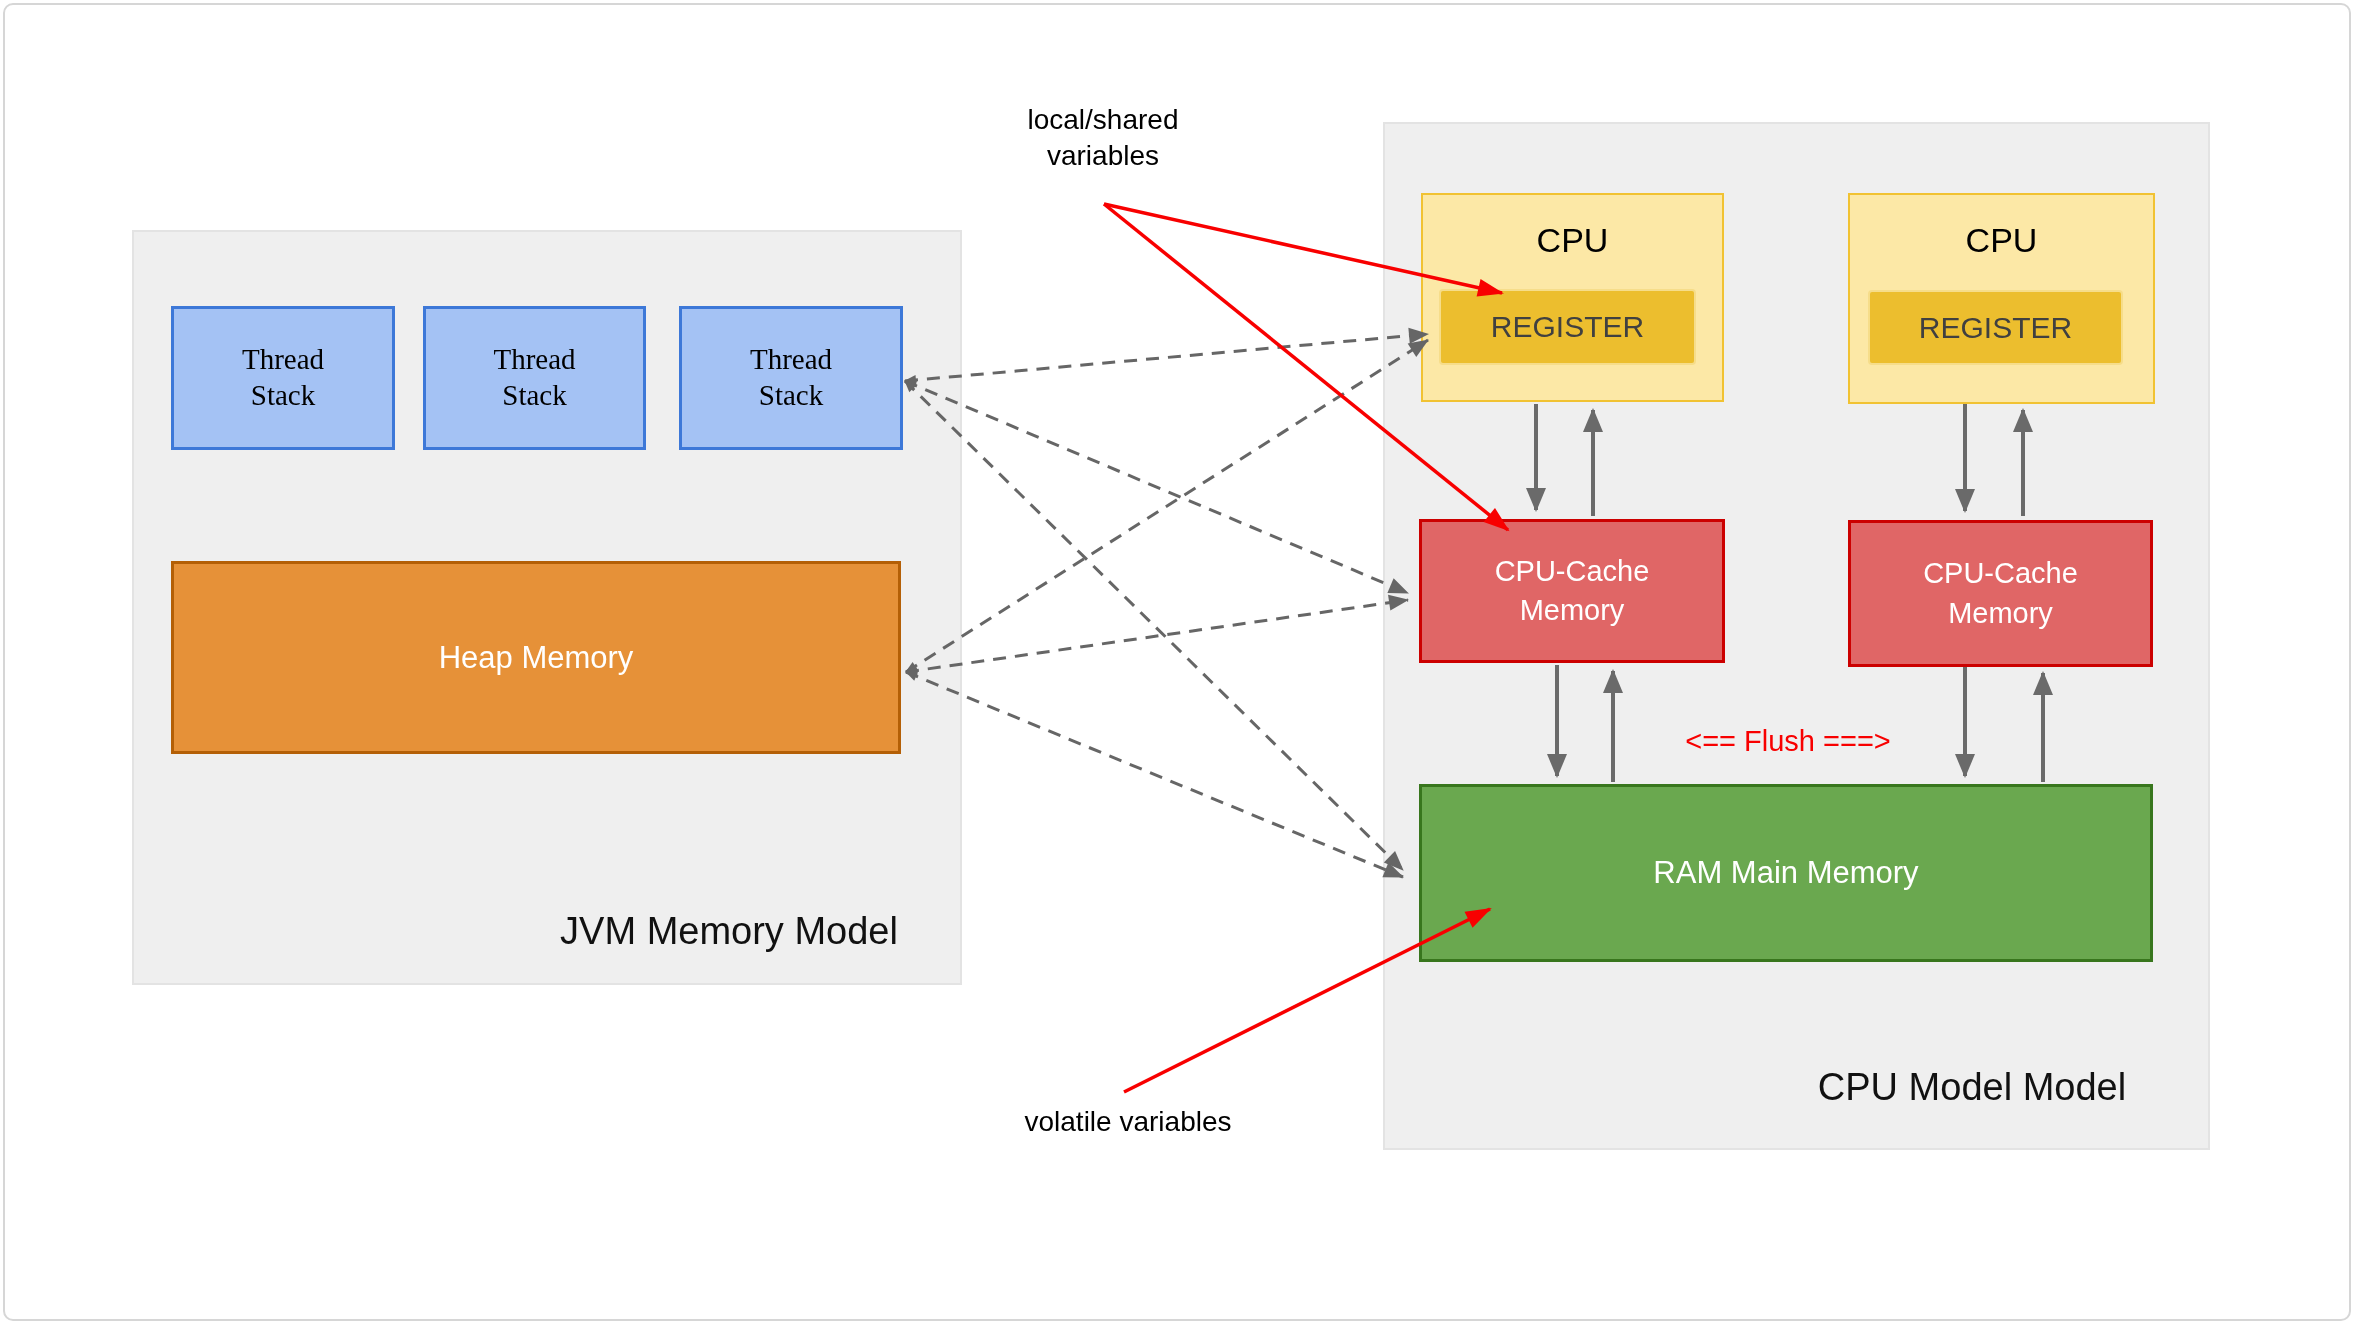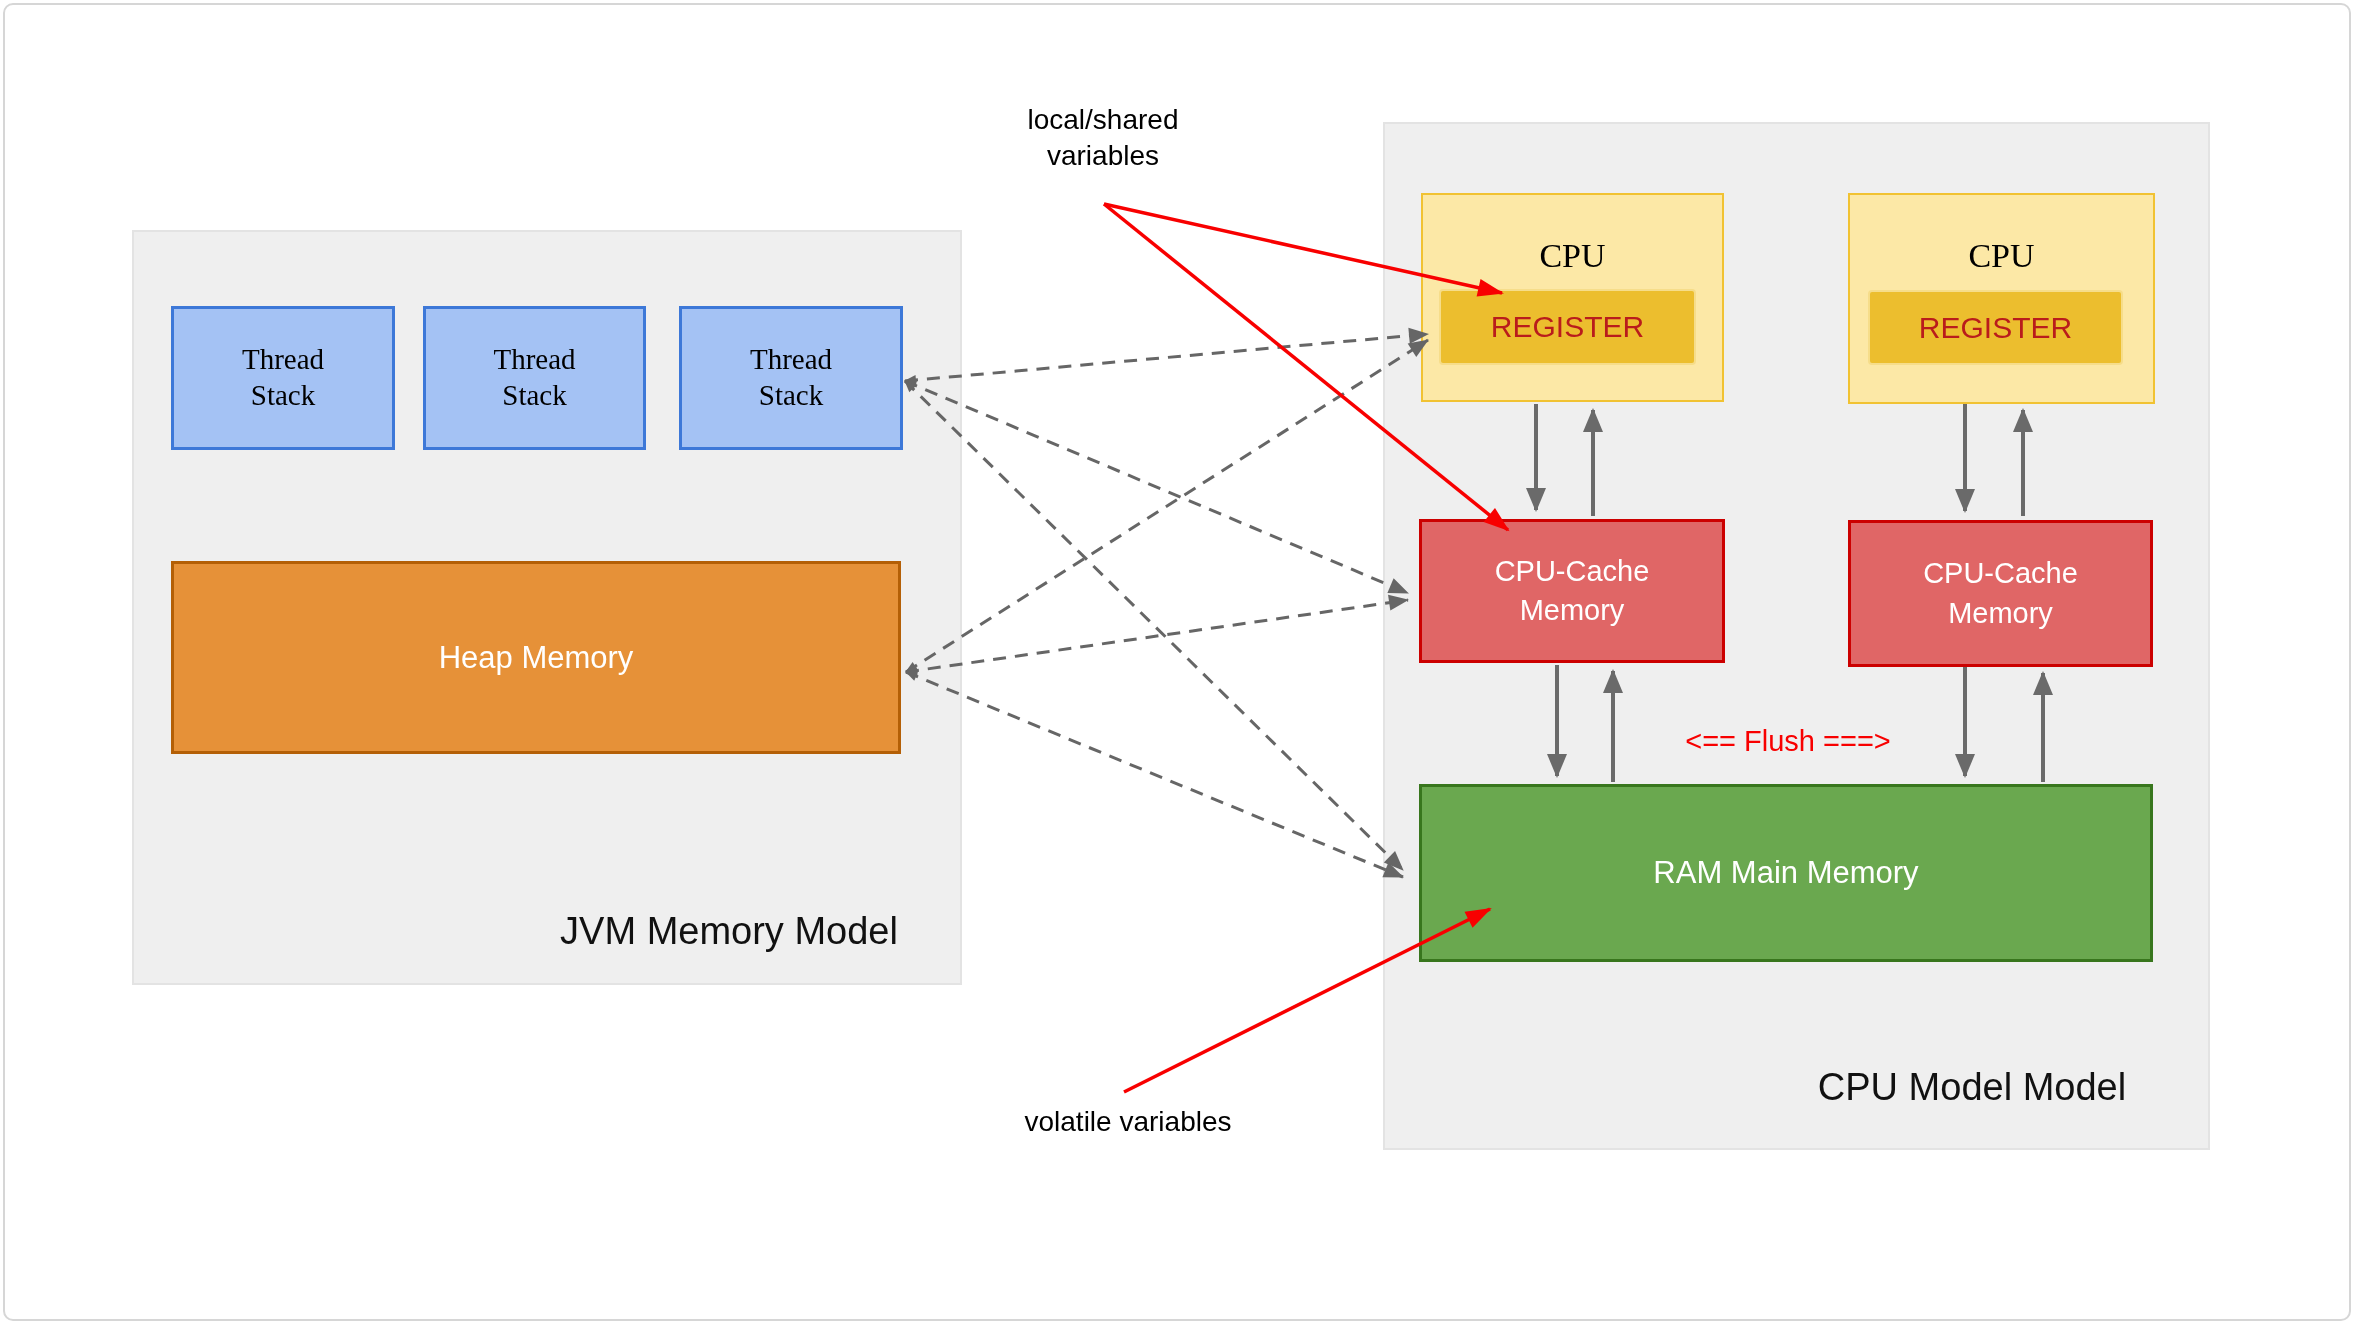--- a/index.html
+++ b/index.html
@@ -54,26 +54,26 @@
     color: #ffffff;
     font-size: 31px;
   }
   .cpu-box {
     background: #fce8a6;
     border: 2px solid #f1c232;
     color: #000000;
     font-size: 34px;
     align-items: flex-start;
   }
-  .cpu-box .cpu-label { margin-top: 42px; font-family: Liberation Serif, serif; }
+  .cpu-box .cpu-label { margin-top: 26px; }
   .register {
     background: #ecbe2e;
     border: 2px solid #f6dd8a;
     border-radius: 4px;
-    color: #b91c1c;
+    color: #404040;
     font-size: 30px;
   }
   .cache {
     background: #e06666;
     border: 3px solid #cc0000;
     color: #ffffff;
     font-size: 29px;
     line-height: 1.35;
   }
   .ram {

